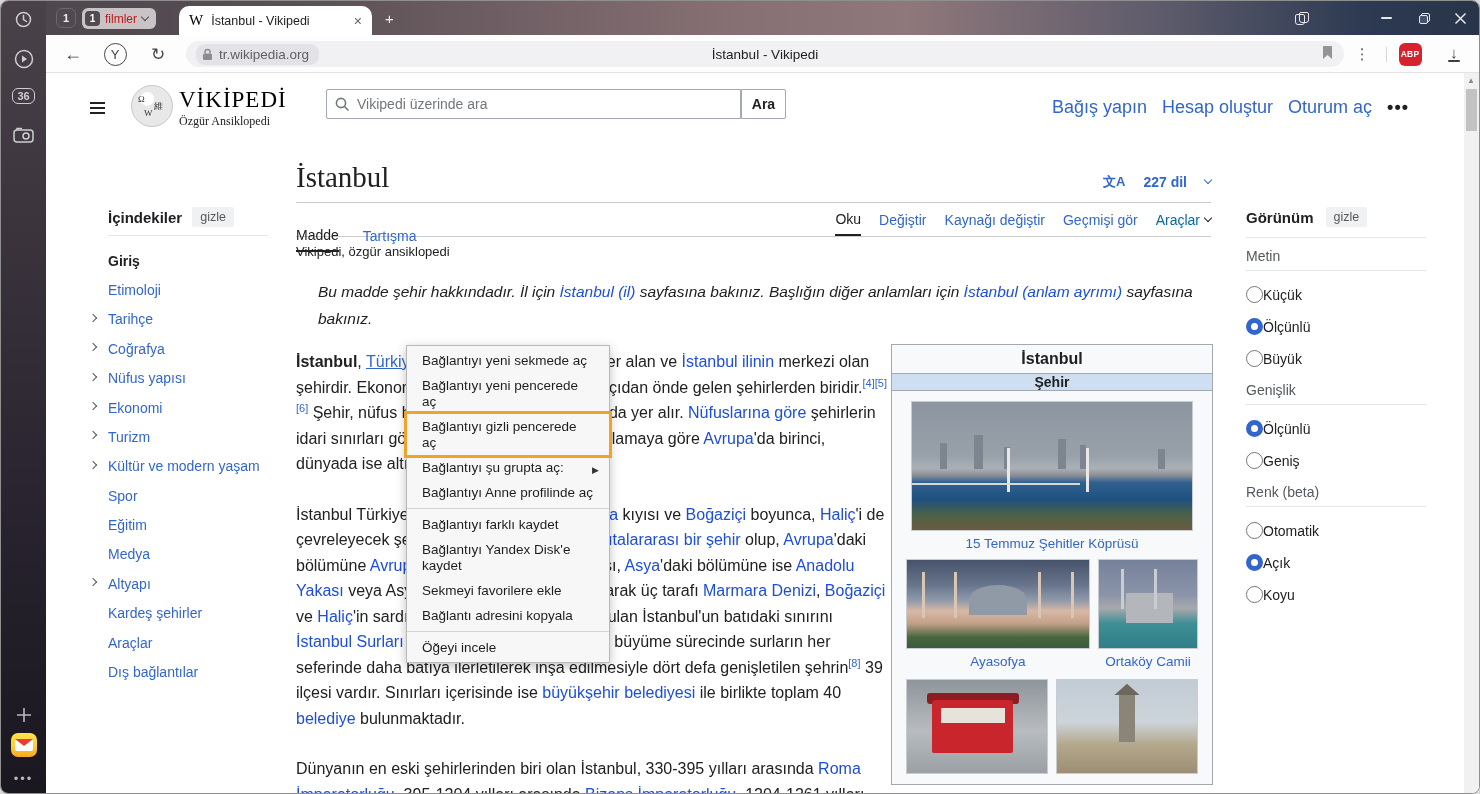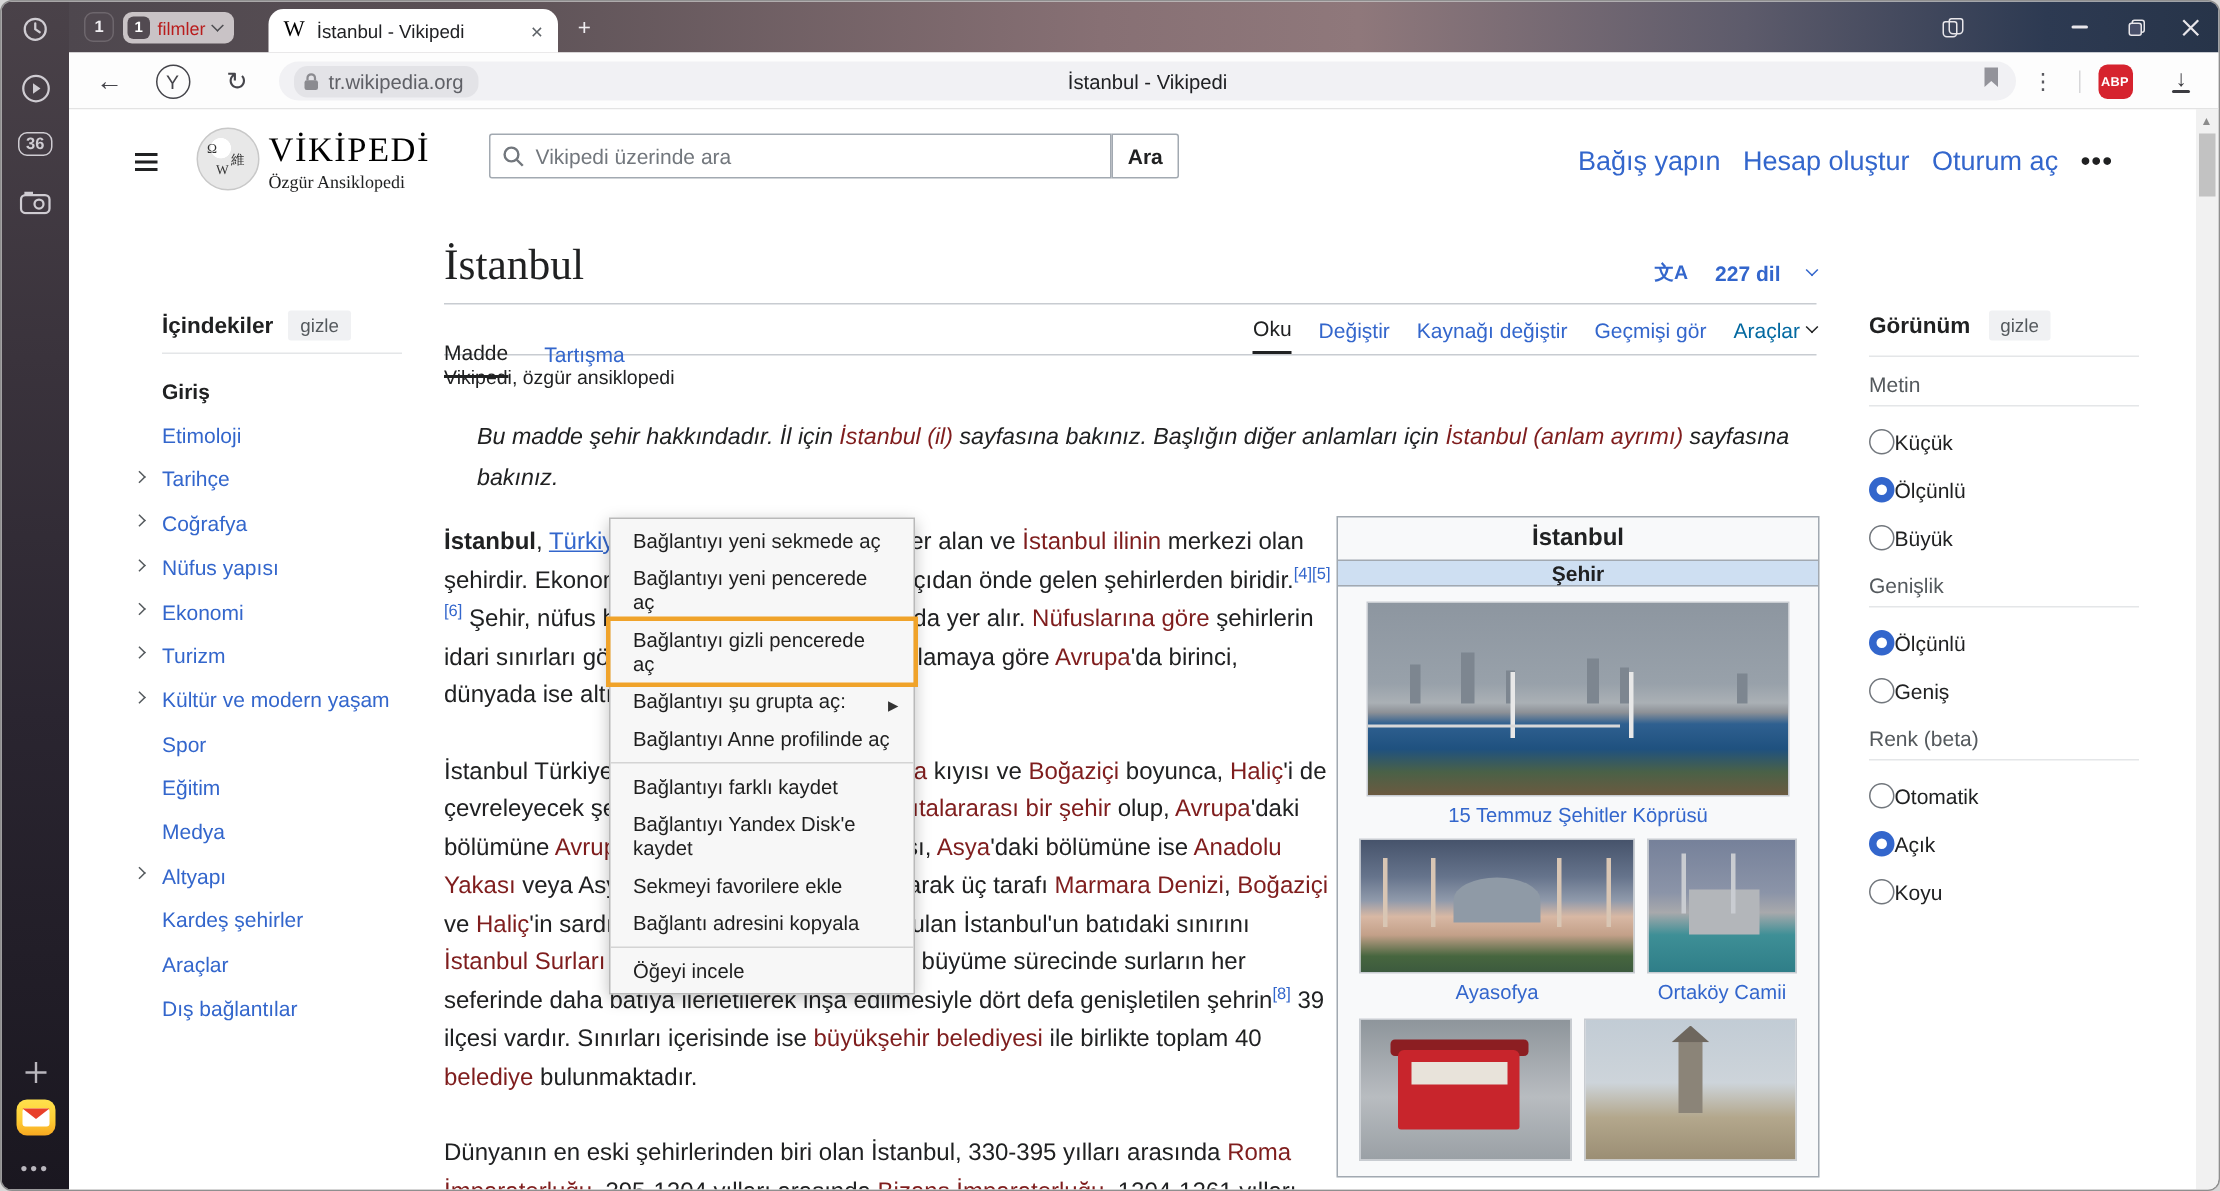--- a/index.html
+++ b/index.html
@@ -129,21 +129,21 @@
   .a-tab .chev-d { width:6px; height:6px; border-right:1.6px solid #202122; border-bottom:1.6px solid #202122; transform:rotate(45deg); margin-top:-4px; }
   .a-tab.plain { color:#0369a1; }
   .tagline { font-size:13px; color:#202122; margin-top:7px; }
 
   
   .art-body { position:absolute; left:250px; top:205px; width:592px; font-size:16px; line-height:25.5px; }
   .hatnote { font-style:italic; padding-left:22px; margin-bottom:17px; width:930px; font-size:15.5px; line-height:27px; }
   .para { margin-bottom:25px; }
   .seg { white-space:pre-wrap; }
   .seg.b { font-weight:bold; }
-  .seg.l { color:#7f1d1d; }
+  .seg.l { color:#1d4ed8; }
   .seg.lu { color:#3366cc; text-decoration:underline; }
   .seg.sup { color:#3366cc; font-size:11px; vertical-align:super; line-height:0; }
 
   
   .infobox { position:absolute; left:845px; top:271px; width:322px; border:1px solid #a2a9b1; background:#f8f9fa;
              font-size:14px; }
   .ib-title { text-align:center; font-weight:bold; font-size:16px; padding:5px 0; border-bottom:1px solid #a2a9b1; }
   .ib-sub { text-align:center; font-weight:bold; background:#cedff2; padding:0 0; border-bottom:1px solid #a2a9b1; }
   .ib-gal { padding:10px 12px; }
   .photo { border:1px solid #c8ccd1; position:relative; overflow:hidden; }

